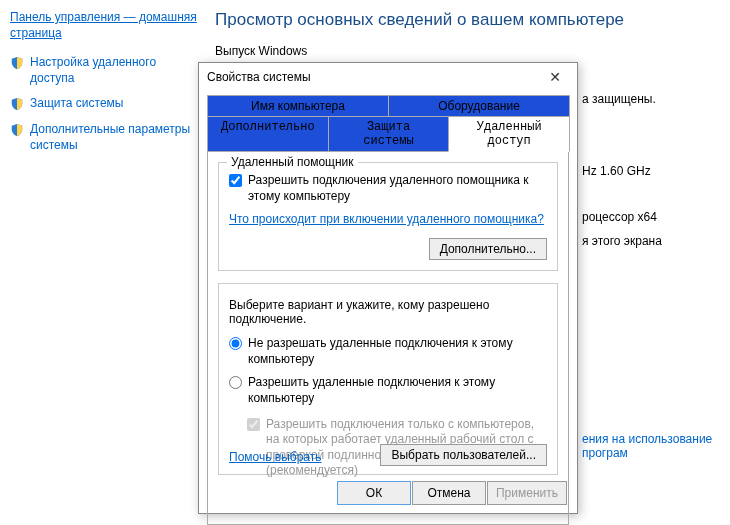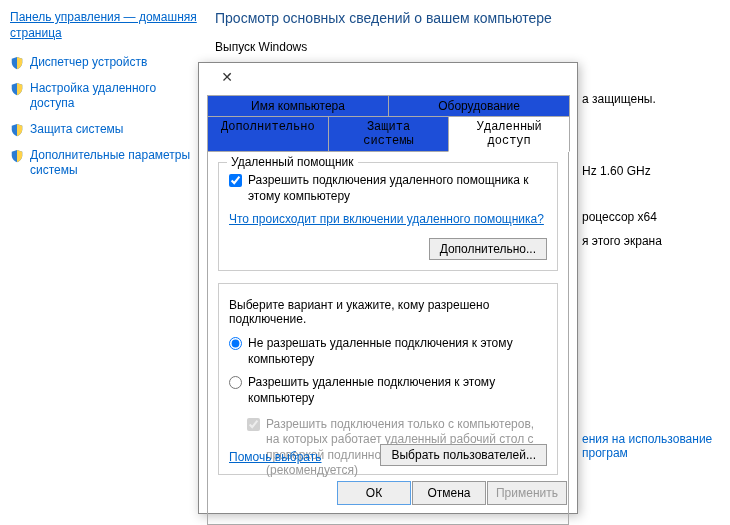--- a/index.html
+++ b/index.html
@@ -49,21 +49,21 @@
     font-size: 12px;
     line-height: 1.3;
   }
   .main-area {
     position: absolute;
     left: 215px; top: 10px;
     width: 500px;
   }
   .main-heading {
     color: #1a4e8a;
-    font-size: 14px;
+    font-size: 17px;
     margin: 0 0 14px 0;
     font-weight: normal;
   }
   .sub-label {
     font-size: 12px;
     margin-bottom: 6px;
   }
   .bg-text {
     position: absolute;
     font-size: 12px;
@@ -191,27 +191,20 @@
 <div class="bg-panel">
 
   <div class="sidebar">
     <a class="cp-home">Панель управления — домашняя страница</a>
 
     <div class="side-item">
       <svg class="shield-icon" viewBox="0 0 16 16">
           <path fill="#2b7cd3" d="M8 1 2 3v4c0 4 3 7 6 8 3-1 6-4 6-8V3L8 1z"></path>
           <path fill="#ffd24a" d="M8 1v14c3-1 6-4 6-8V3L8 1z"></path>
         </svg>
-      <span class="side-link">Диспетчер устройств</span>
-    </div>
-    <div class="side-item">
-      <svg class="shield-icon" viewBox="0 0 16 16">
-          <path fill="#2b7cd3" d="M8 1 2 3v4c0 4 3 7 6 8 3-1 6-4 6-8V3L8 1z"></path>
-          <path fill="#ffd24a" d="M8 1v14c3-1 6-4 6-8V3L8 1z"></path>
-        </svg>
       <span class="side-link">Настройка удаленного доступа</span>
     </div>
     <div class="side-item">
       <svg class="shield-icon" viewBox="0 0 16 16">
           <path fill="#2b7cd3" d="M8 1 2 3v4c0 4 3 7 6 8 3-1 6-4 6-8V3L8 1z"></path>
           <path fill="#ffd24a" d="M8 1v14c3-1 6-4 6-8V3L8 1z"></path>
         </svg>
       <span class="side-link">Защита системы</span>
     </div>
     <div class="side-item">
@@ -230,20 +223,21 @@
 
   <span class="bg-text" style="left:582px; top:92px;">а защищены.</span>
   <span class="bg-text" style="left:582px; top:164px;">Hz  1.60 GHz</span>
   <span class="bg-text" style="left:582px; top:210px;">роцессор x64</span>
   <span class="bg-text" style="left:582px; top:234px;">я этого экрана</span>
   <span class="bg-link" style="left:582px; top:432px;">ения на использование програм</span>
 </div>
 
 <div class="dialog">
   <div class="titlebar">
+    <span class="title">Свойства системы</span>
     <div class="close-btn">
       <span>✕</span>
     </div>
   </div>
 
   <div class="tabs">
     <div class="tab-row top">
       <div class="tab">Имя компьютера</div>
       <div class="tab">Оборудование</div>
     </div>

